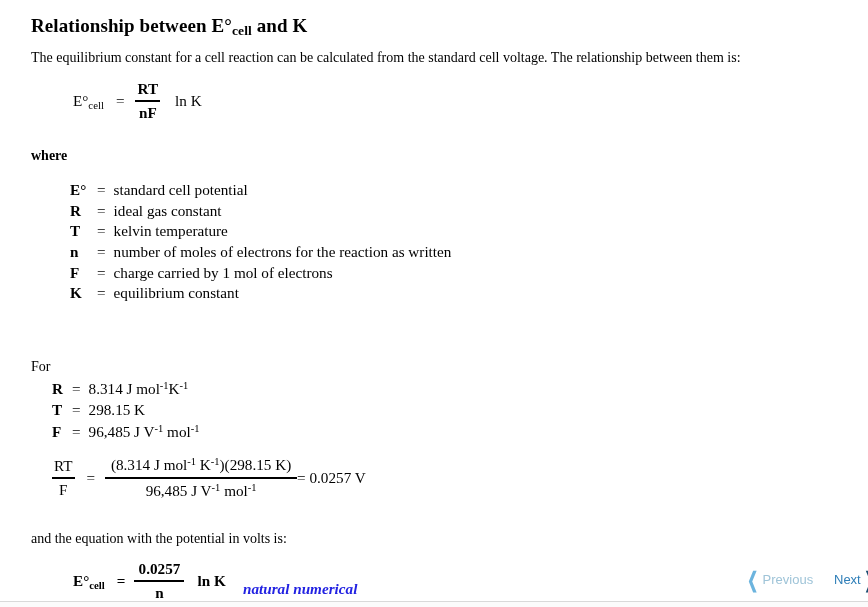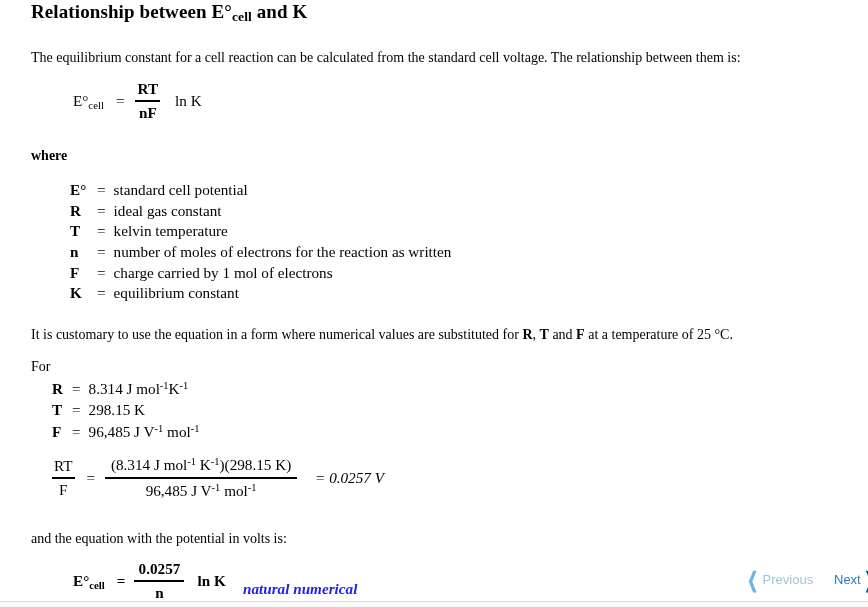--- a/index.html
+++ b/index.html
@@ -20,21 +20,21 @@
     left: 0; top: 0;
     width: 868px;
     height: 607px;
     overflow: hidden;
   }
 
   
   .title {
     position: absolute;
     left: 31px;
-    top: 1px;
+    top: 15px;
     font-size: 19px;
     font-weight: bold;
     letter-spacing: 0.1px;
     white-space: nowrap;
   }
   .title sub {
     font-size: 13.5px;
     vertical-align: baseline;
     position: relative;
     top: 3px;
@@ -150,21 +150,21 @@
   .eq1 .lnk { margin-left: 13px; }
 
   
   .eq2 { left: 50px; top: 456px; align-items: center; }
   .eq2 .f1 { font-weight: normal; }
   .eq2 .f1 .bar { width: 23px; }
   .eq2 .eqsign { margin: 0 10px; }
   .eq2 .f2 .bar { width: 192px; }
   .eq2 .f2 .num { font-size: 15.2px; padding-bottom: 1px; }
   .eq2 .f2 .den { font-size: 15.2px; padding-top: 1px; }
-  .eq2 .res { margin-left: 18px; font-style: italic; }
+  .eq2 .res { margin-left: 0; }
 
   
   .eq3 { left: 73px; top: 560px; font-weight: bold; }
   .eq3 .eqsign { margin: 0 9px 0 12px; font-weight: bold; }
   .eq3 .frac .bar { width: 50px; }
   .eq3 .lnk { margin-left: 13px; }
   .annot {
     position: absolute;
     left: 243px;
     top: 580px;
@@ -287,21 +287,20 @@
         <td class="meaning">charge carried by 1 mol of electrons</td>
       </tr>
       <tr>
         <td class="sym">K</td>
         <td class="eq">=</td>
         <td class="meaning">equilibrium constant</td>
       </tr>
     </tbody>
   </table>
 
-  <div class="para p-custom"><span>It is customary to use the equation in a form where numerical values are substituted for </span><b class="var">R</b><span>, </span><b class="var">T</b><span> and </span><b class="var">F</b><span> at a temperature of 25 °C.</span></div>
 
   <div class="para p-for">For</div>
 
   <table class="vallist">
     <tbody>
       <tr>
         <td class="sym">R</td>
         <td class="eq">=</td>
         <td class="val"><span>8.314</span><span> J mol</span><sup class="exp">-1</sup><span>K</span><sup class="exp">-1</sup></td>
       </tr>

